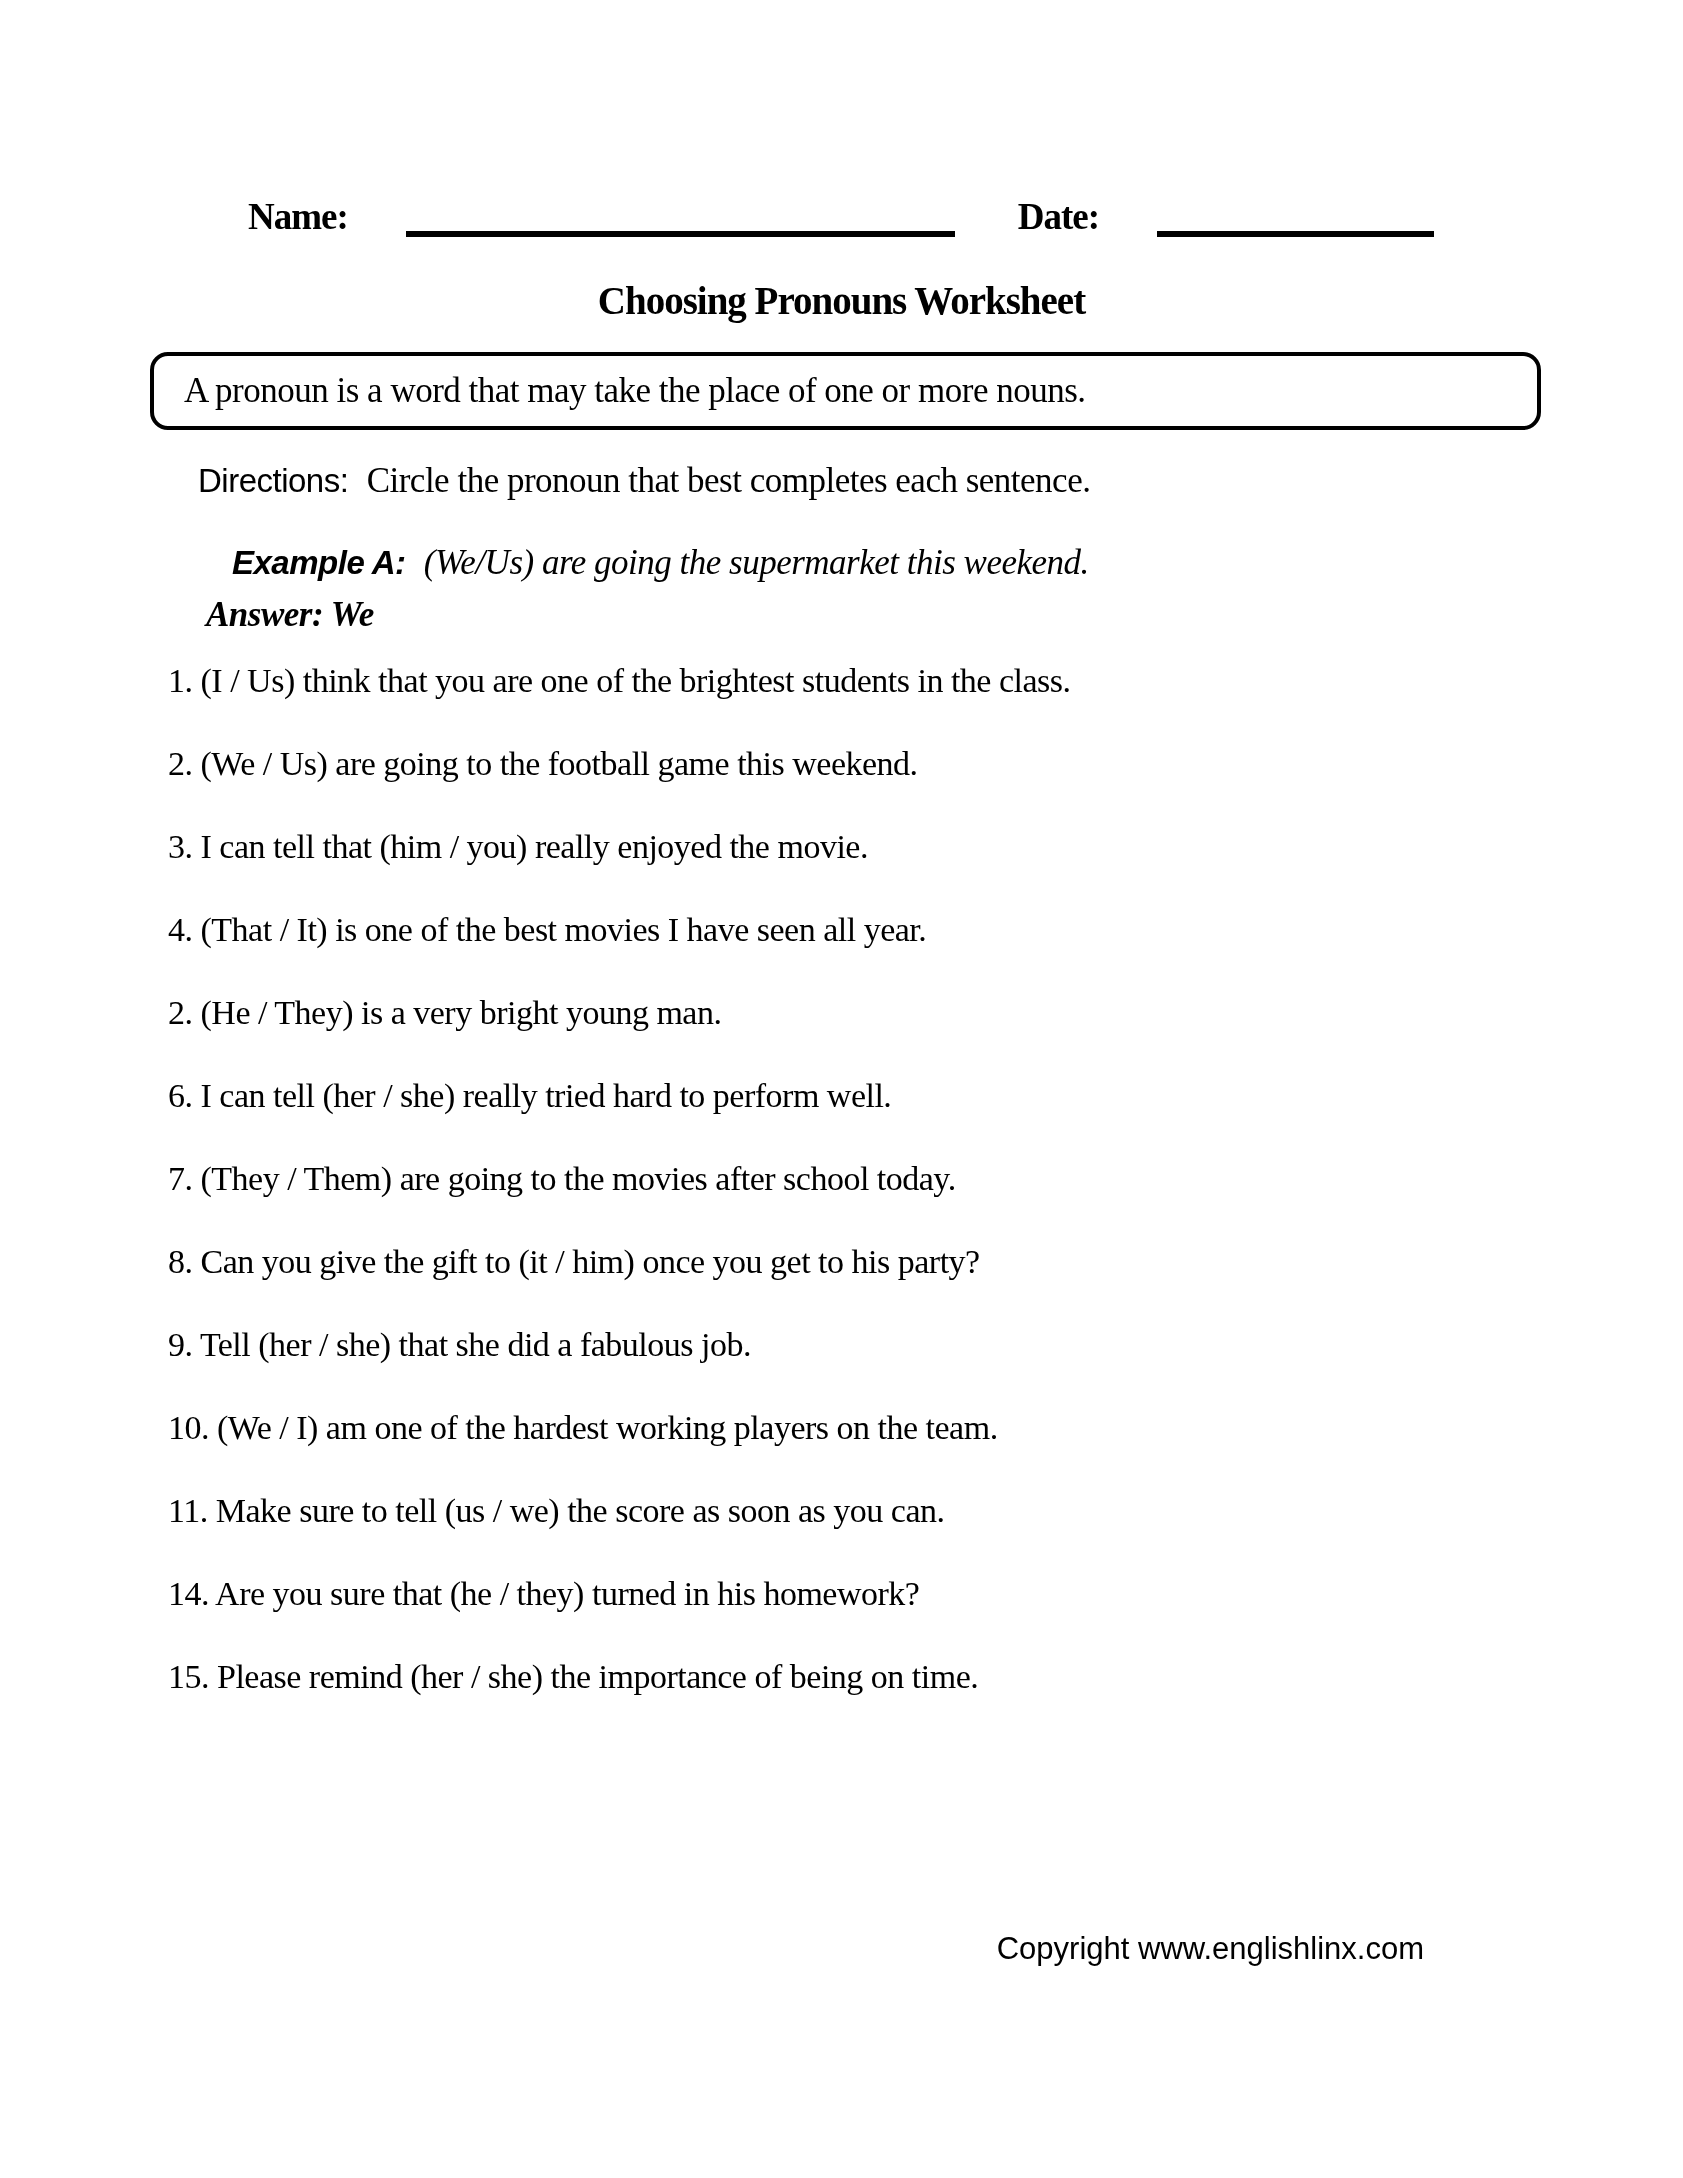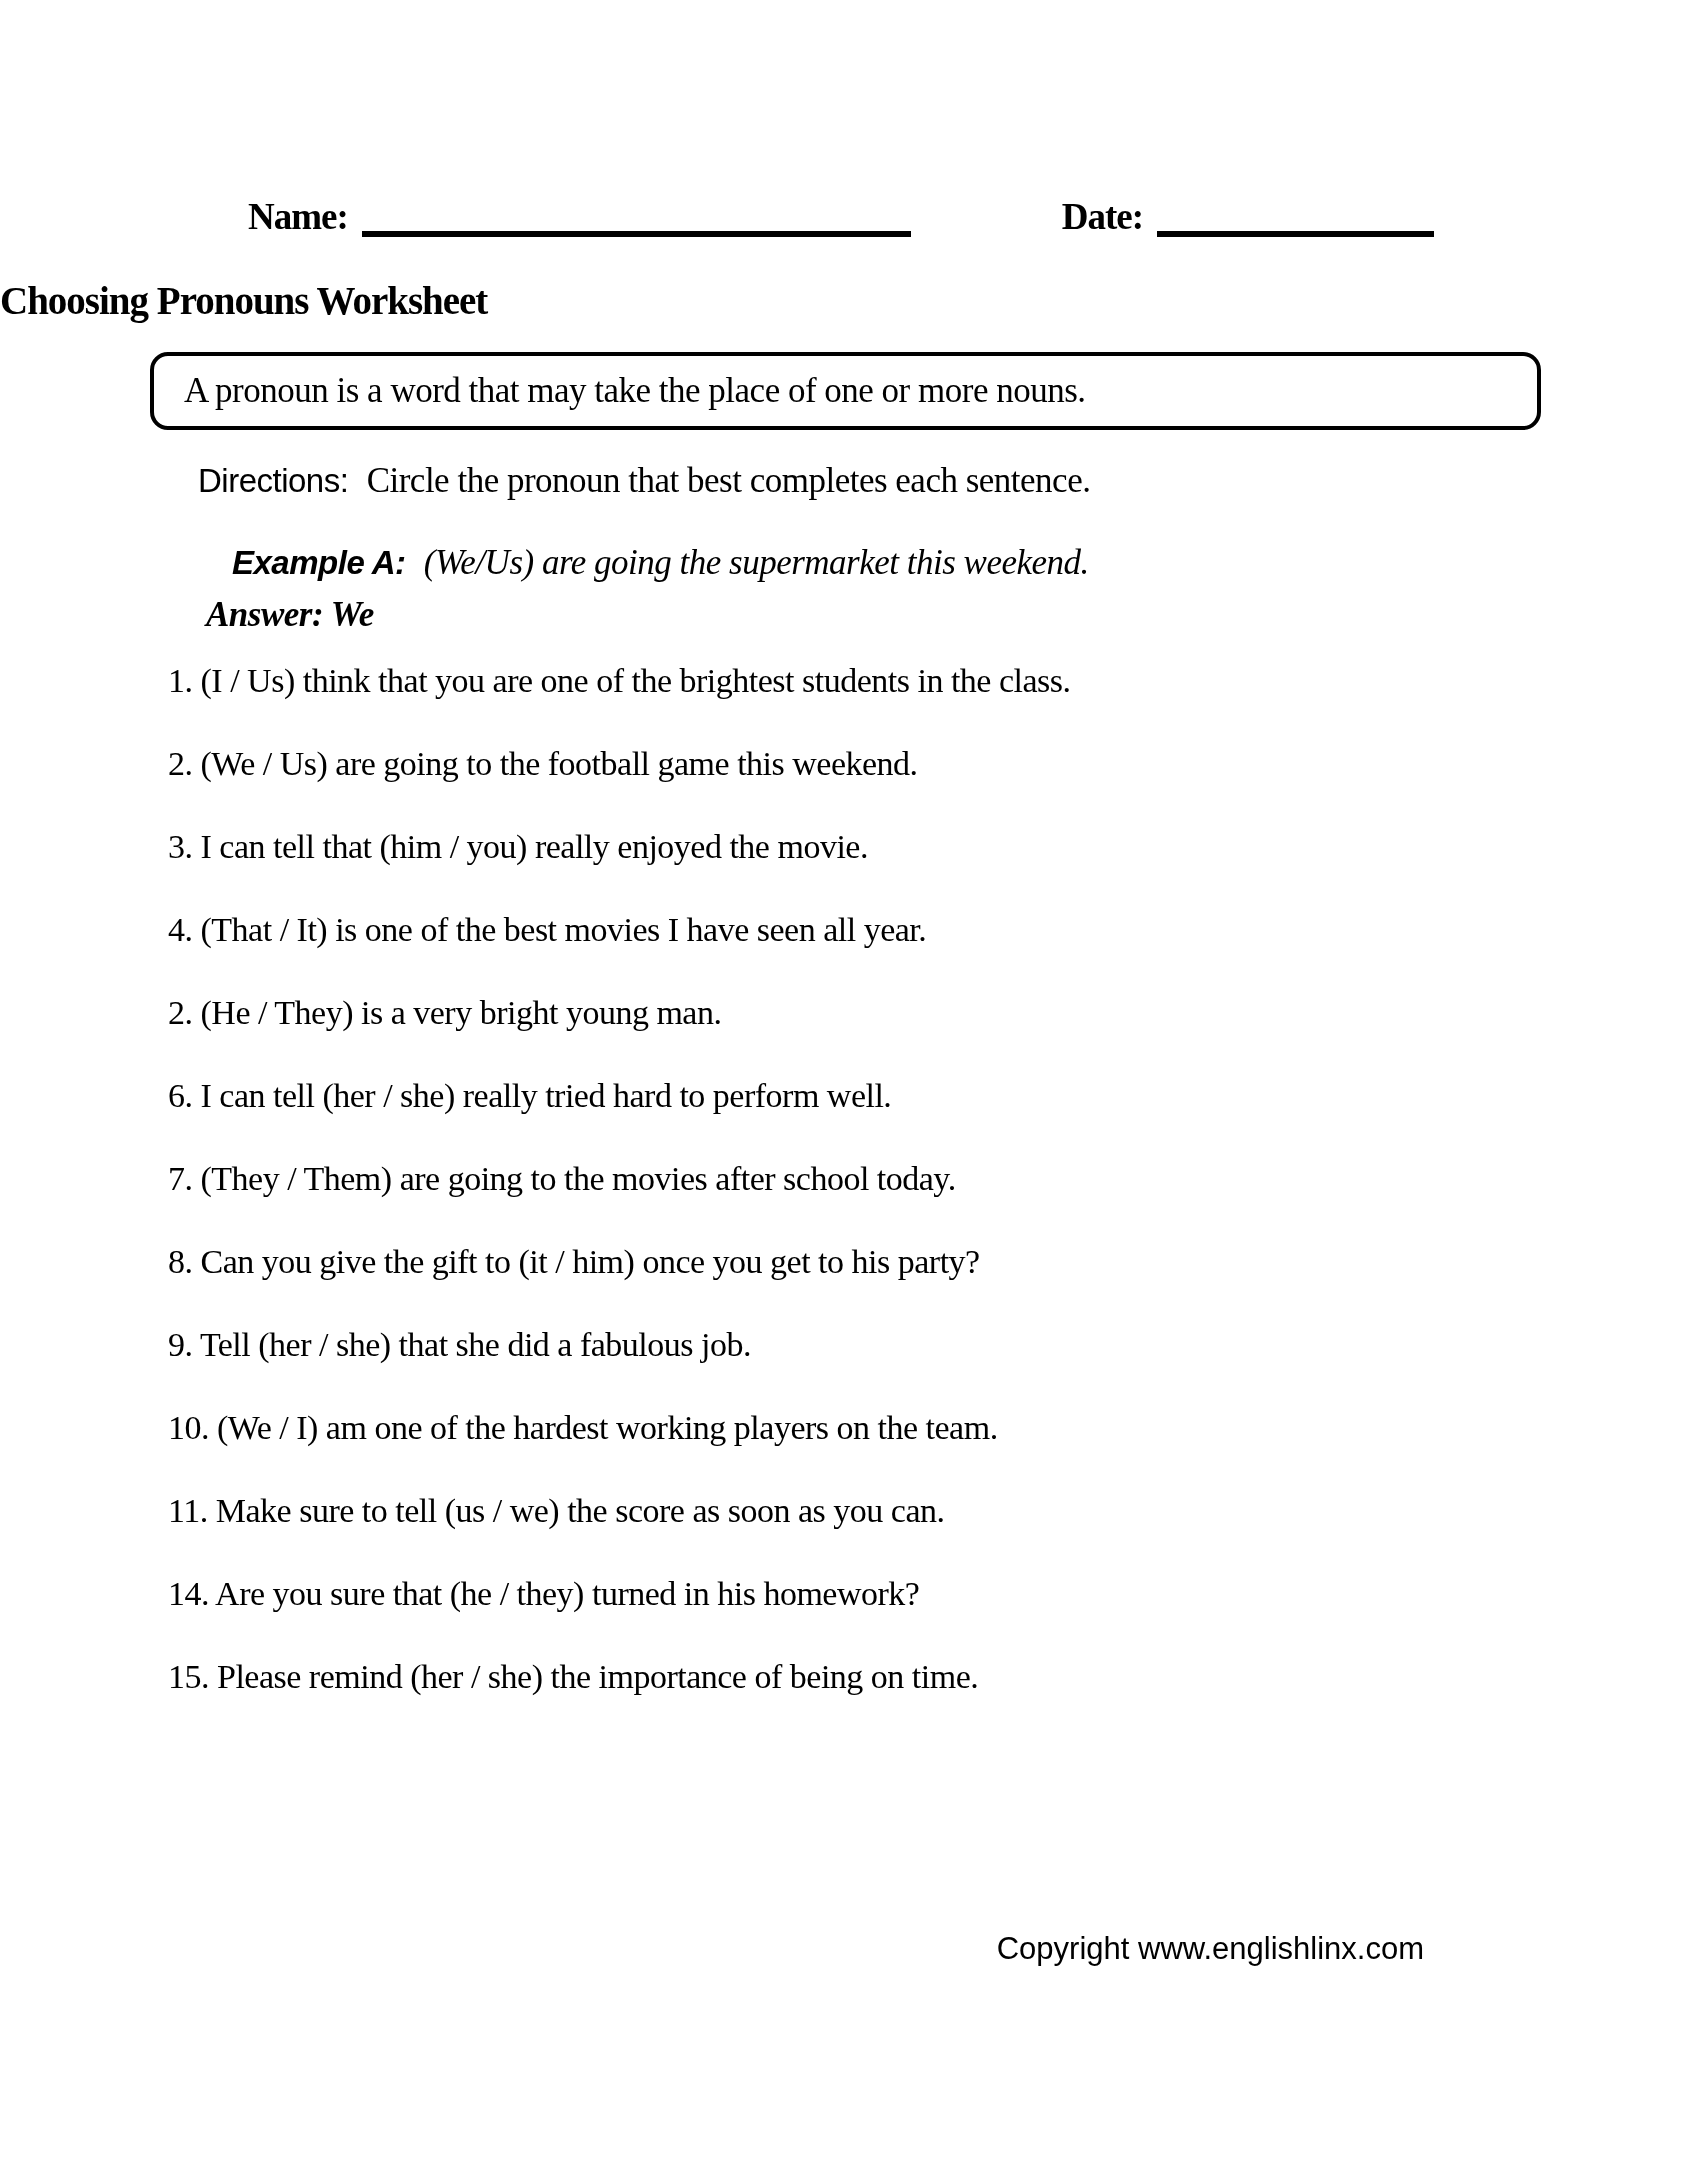--- a/index.html
+++ b/index.html
@@ -23,20 +23,21 @@
     top: 194px;
     left: 248px;
     right: 249px;
     display: flex;
     align-items: flex-end;
     justify-content: space-between;
   }
   .header-group {
     display: flex;
     align-items: flex-end;
+    gap: 44px;
   }
   .field-label {
     font-weight: bold;
     font-size: 37px;
     line-height: 46px;
     letter-spacing: -1px;
   }
   .blank-line {
     display: inline-block;
     border-bottom: 6px solid #000000;
@@ -46,21 +47,21 @@
   .name-line  { width: 549px; }
   .date-line  { width: 277px; }
 
   
   .title {
     position: absolute;
     top: 278px;
     left: 0;
     width: 100%;
     margin: 0;
-    text-align: left;
+    text-align: center;
     font-weight: bold;
     font-size: 39px;
     letter-spacing: -1px;
   }
 
   
   .definition-box {
     position: absolute;
     top: 352px;
     left: 150px;

